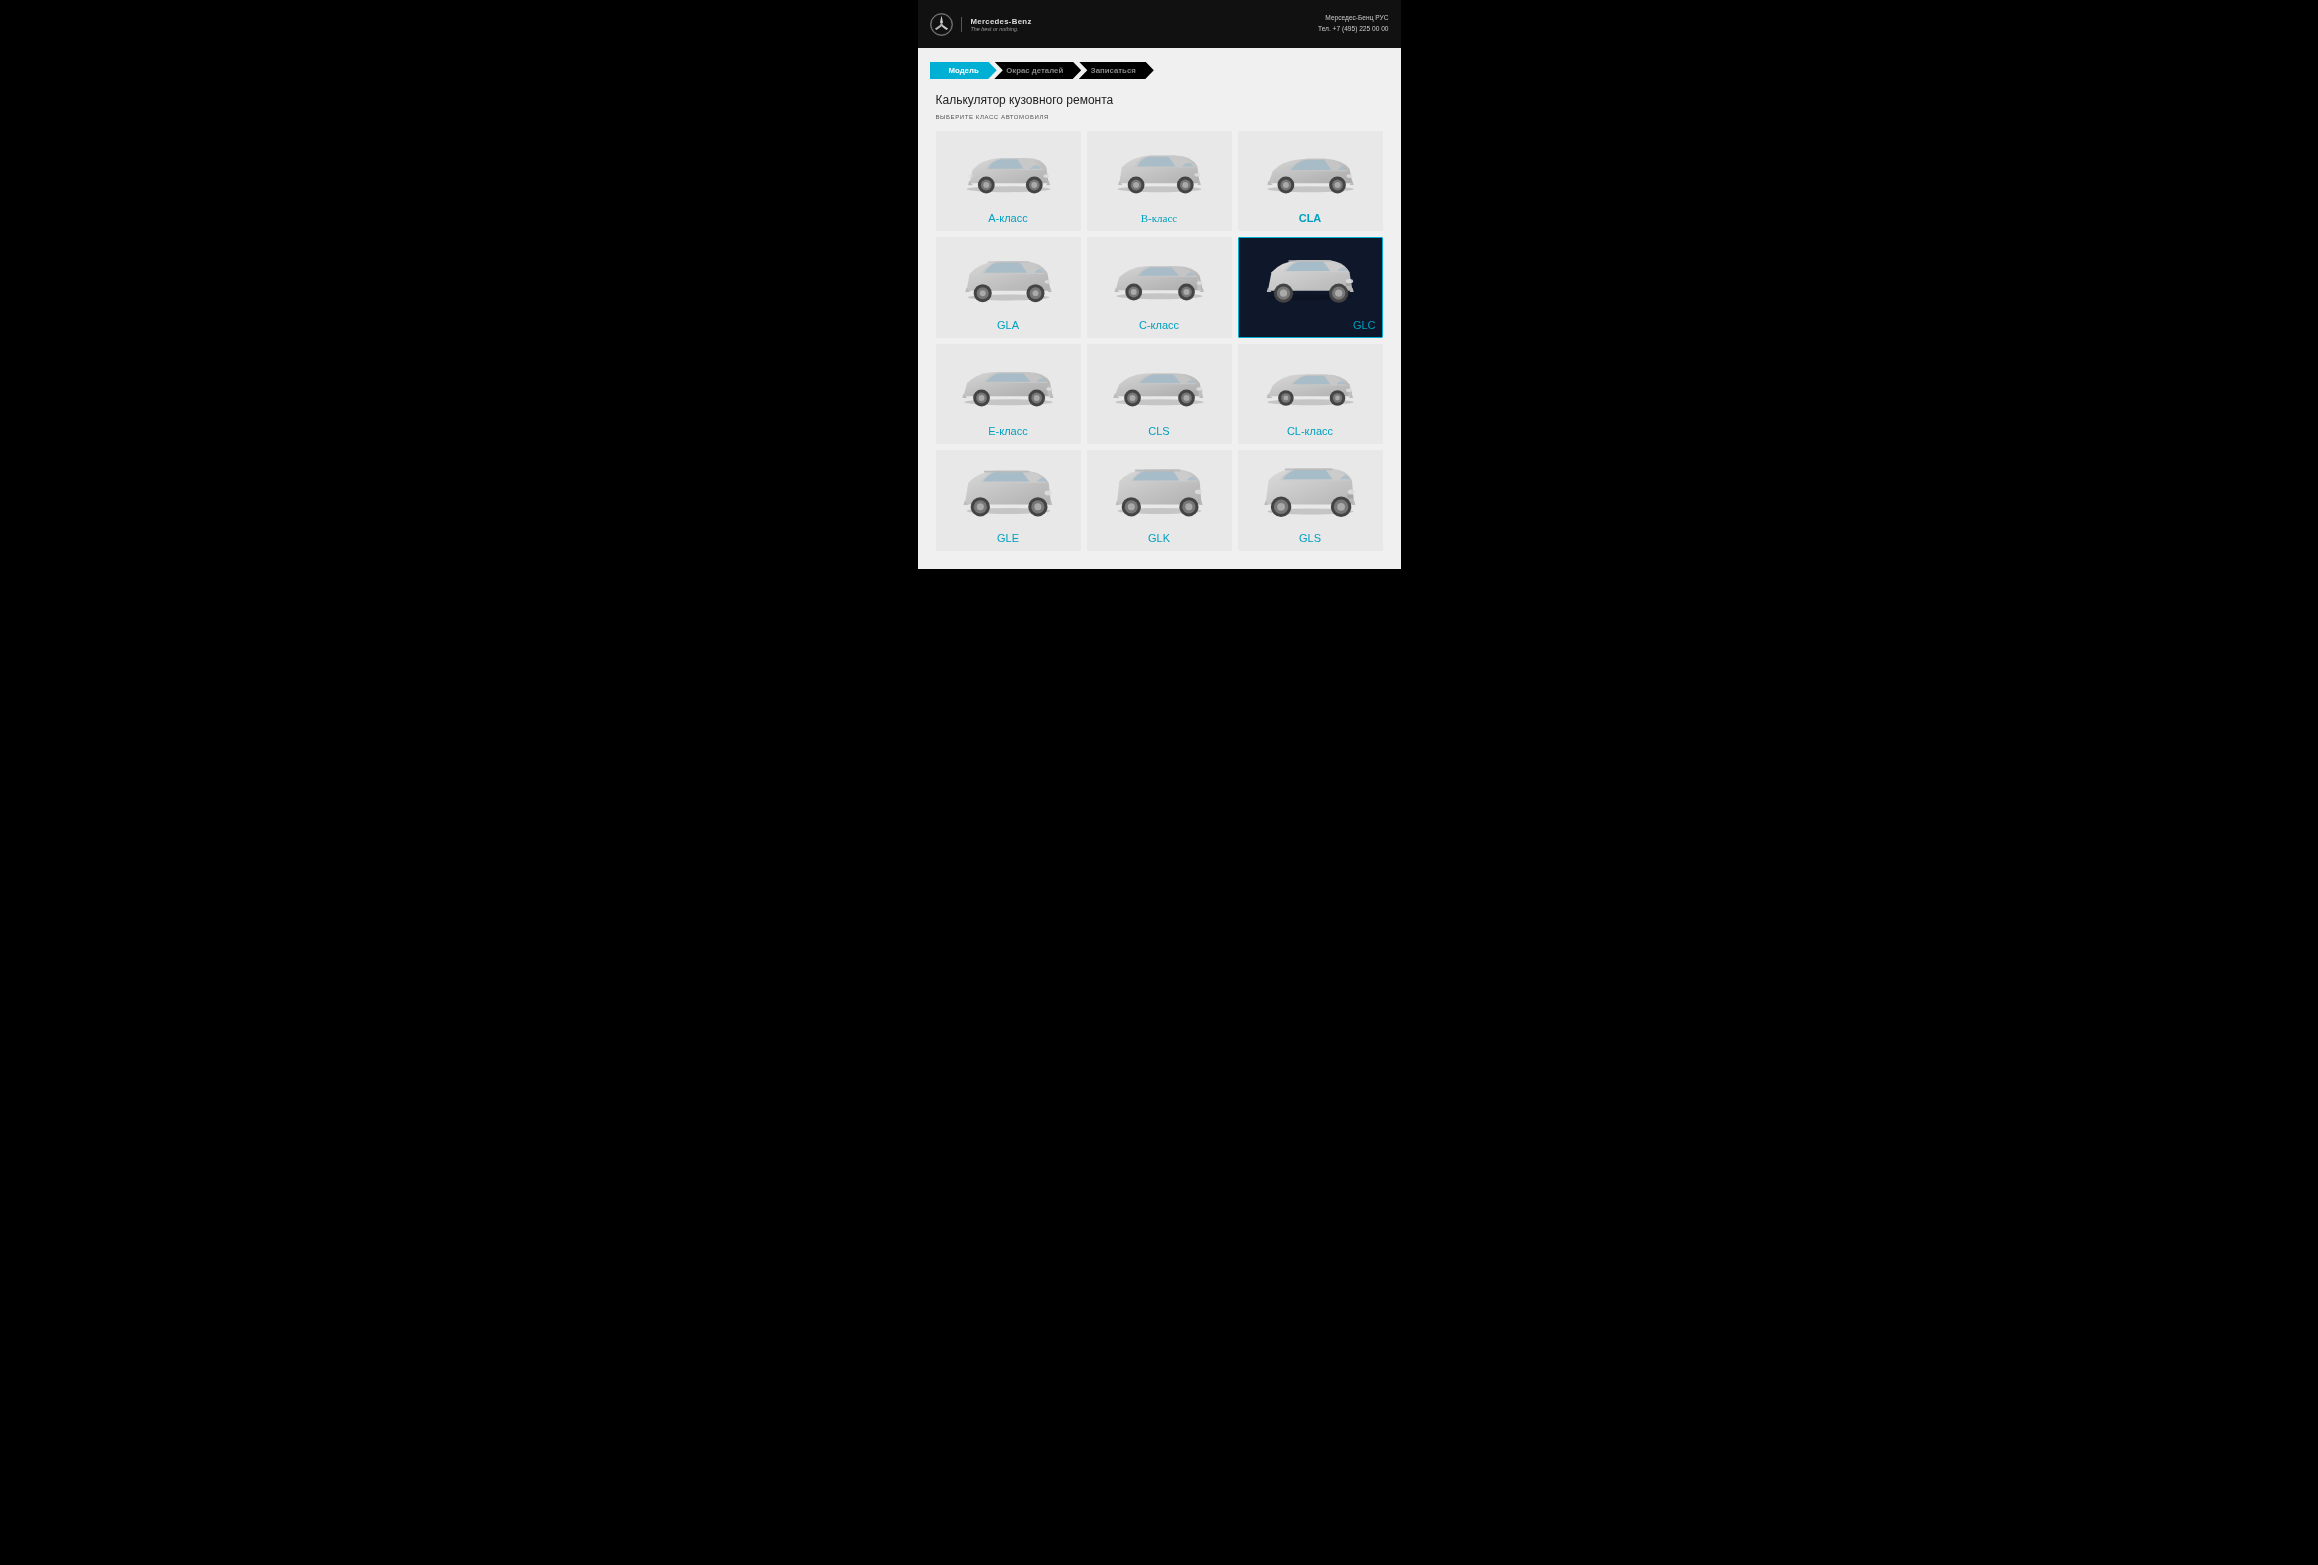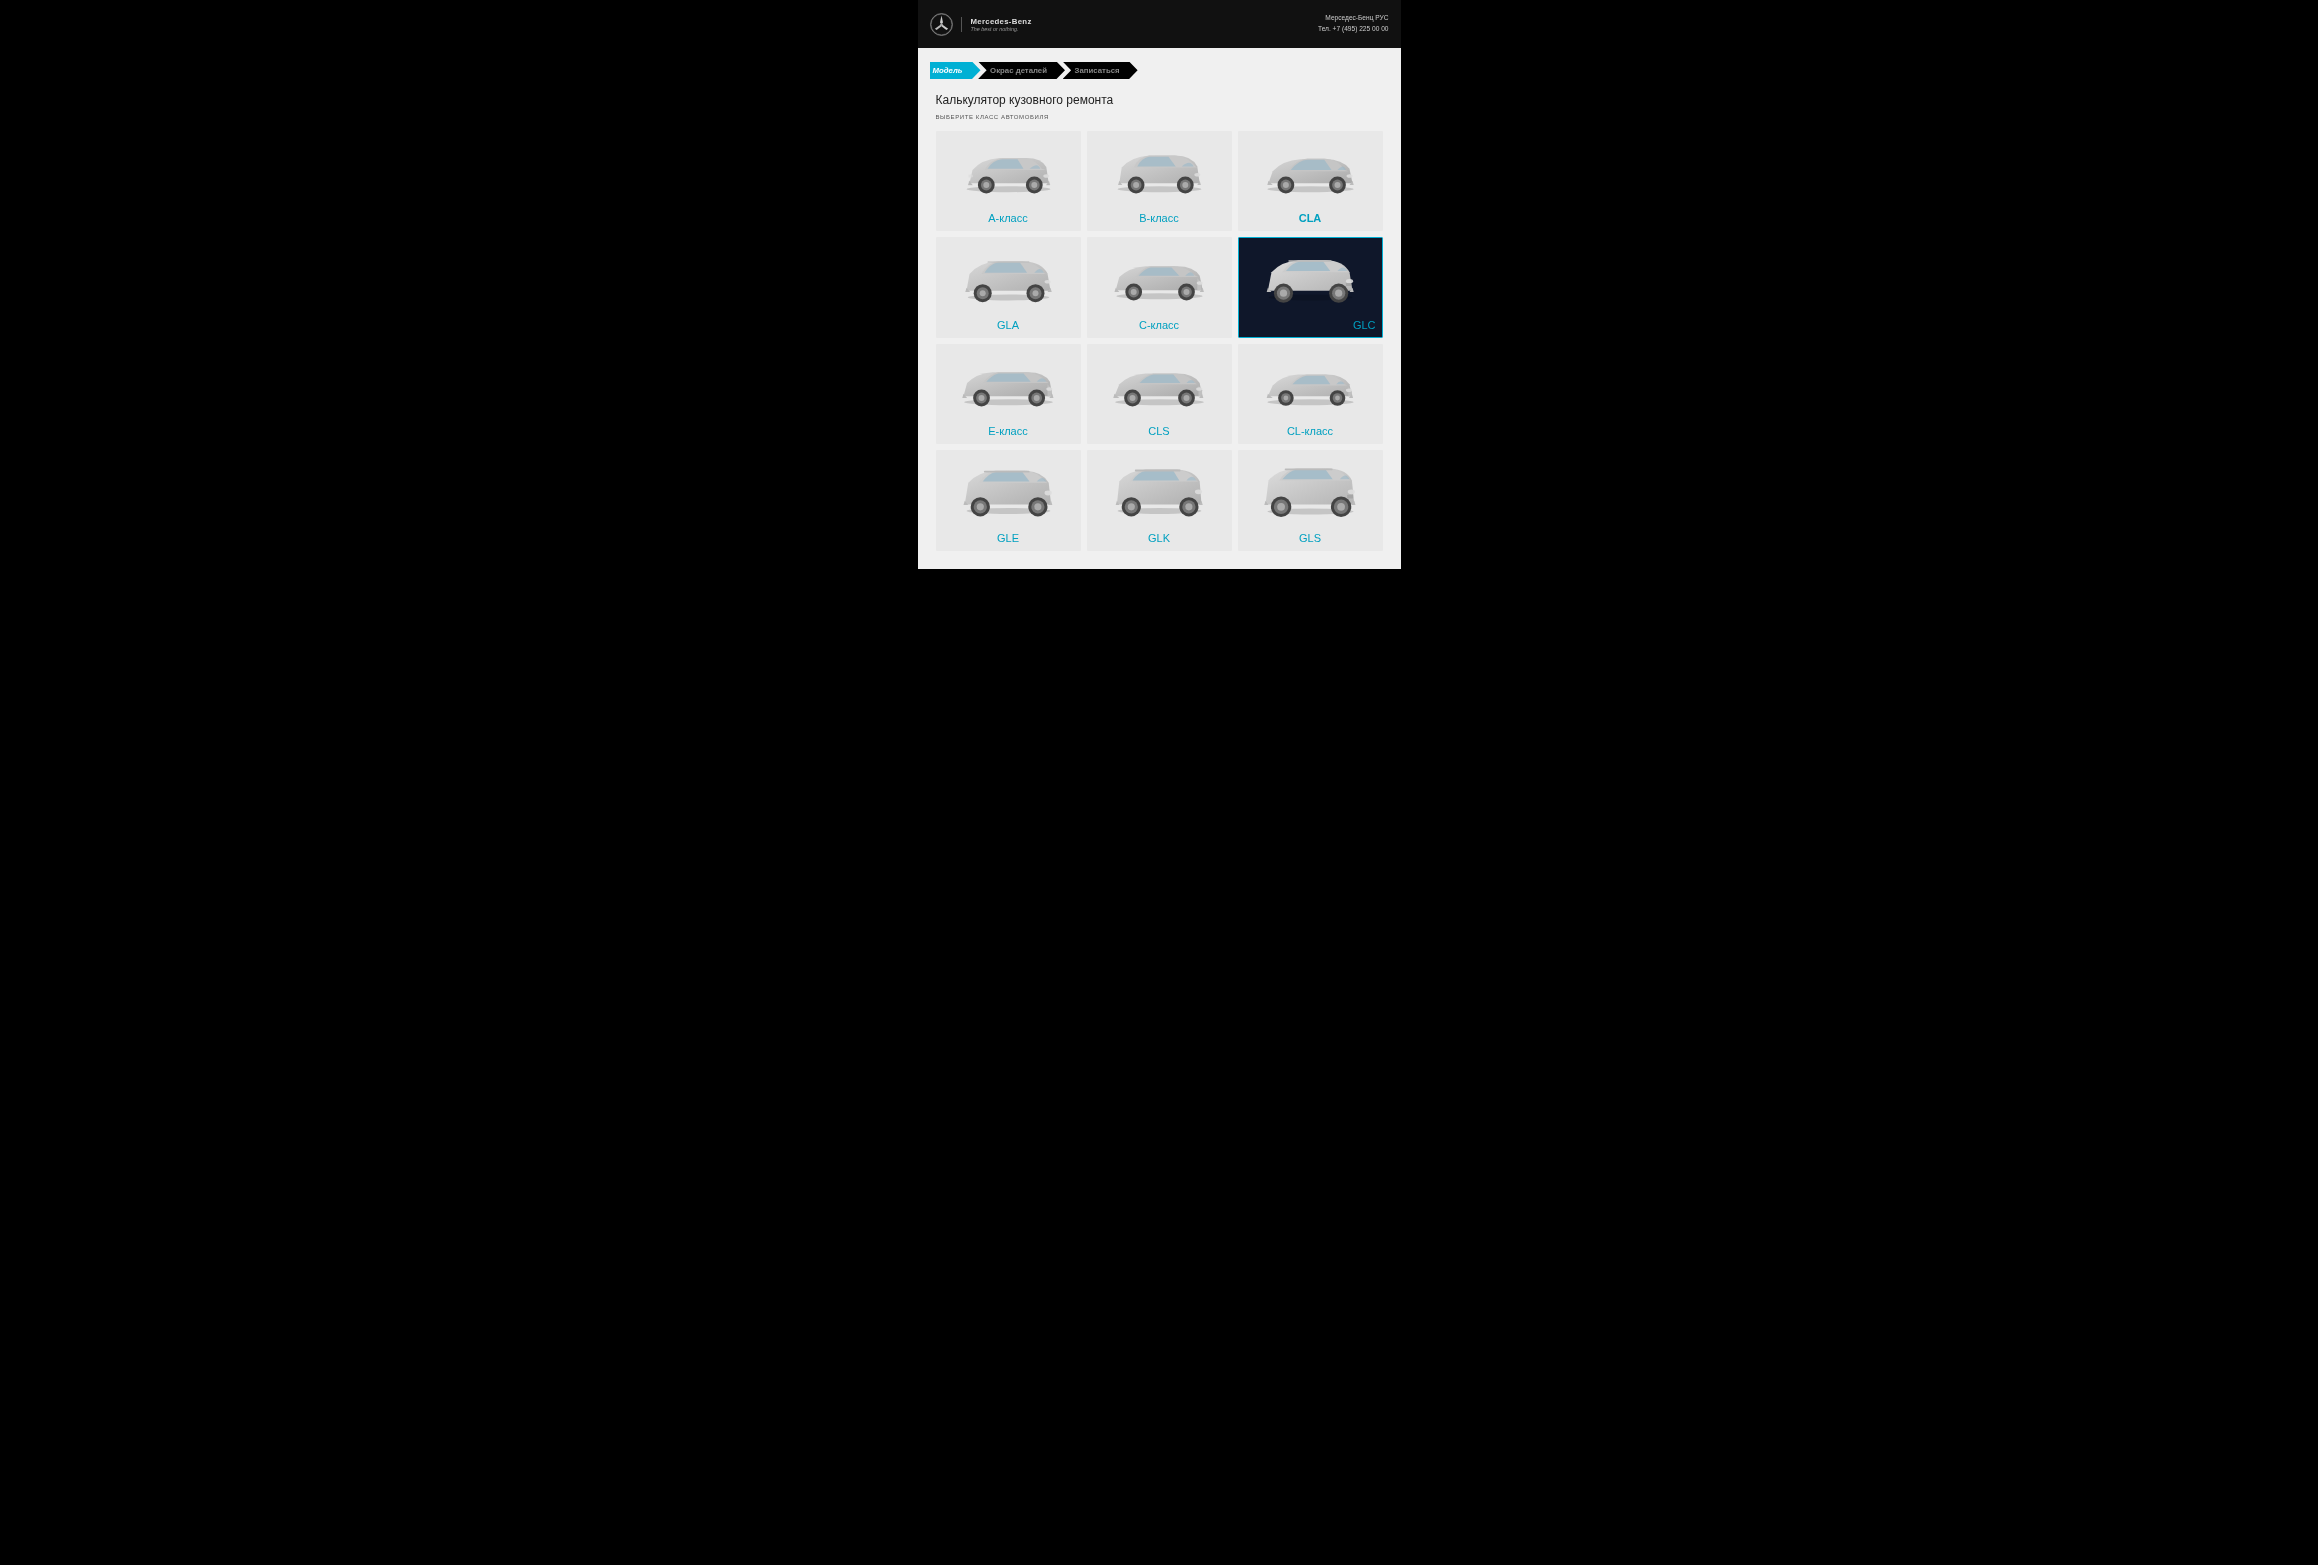--- a/index.html
+++ b/index.html
@@ -81,22 +81,21 @@
     }
     .step-label {
       padding: 4.2px 18px 4.2px 12px;
       font-size: 7.8px;
       font-weight: bold;
       position: relative;
       clip-path: polygon(0 0, calc(100% - 8.5px) 0, 100% 50%, calc(100% - 8.5px) 100%, 0 100%, 8.5px 50%);
     }
     .step:first-child .step-label {
       clip-path: polygon(0 0, calc(100% - 8.5px) 0, 100% 50%, calc(100% - 8.5px) 100%, 0 100%);
-      padding-left: 3px;
-      font-style: italic;
+      padding-left: 19px;
     }
     .step-active .step-label {
       background: #00b0d4;
       color: #fff;
     }
     .step-inactive .step-label {
       background: #000000;
       color: #888;
     }
     
@@ -260,21 +259,21 @@
               <circle cx="46" cy="65" r="9" fill="#777"></circle>
               <circle cx="46" cy="65" r="5" fill="#aaa"></circle>
               <circle cx="128" cy="65" r="14" fill="#444"></circle>
               <circle cx="128" cy="65" r="9" fill="#777"></circle>
               <circle cx="128" cy="65" r="5" fill="#aaa"></circle>
               <path d="M18,58 L16,65 L23,65" fill="#bbb"></path>
               <path d="M152,58 L154,65 L148,65" fill="#bbb"></path>
               <ellipse cx="148" cy="48" rx="5" ry="3" fill="#ddd" opacity="0.9"></ellipse>
             </svg>
           </div>
-          <div class="car-name" style="color: rgb(0, 160, 192);">В-класс</div>
+          <div class="car-name" style="color: rgb(0, 160, 192); font-family: Liberation Serif, serif;">В-класс</div>
         </div>
 
         <div class="car-card">
           <div class="car-image-area">
             <svg class="car-svg" viewBox="0 0 170 90">
               <defs>
                 <linearGradient id="carGrad2" x1="0%" y1="0%" x2="100%" y2="100%">
                   <stop offset="0%" style="stop-color:#d5d5d5"></stop>
                   <stop offset="100%" style="stop-color:#aaaaaa"></stop>
                 </linearGradient>

